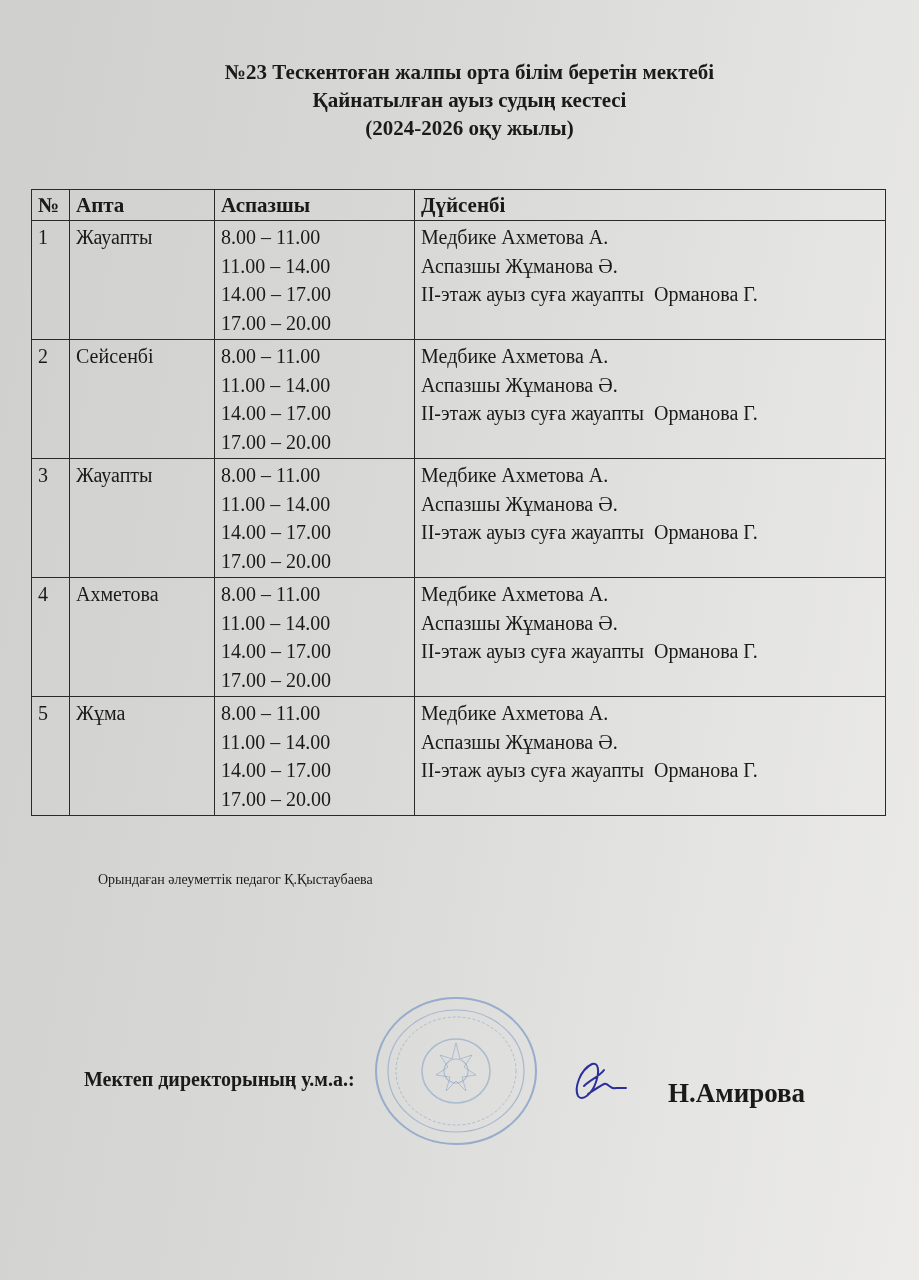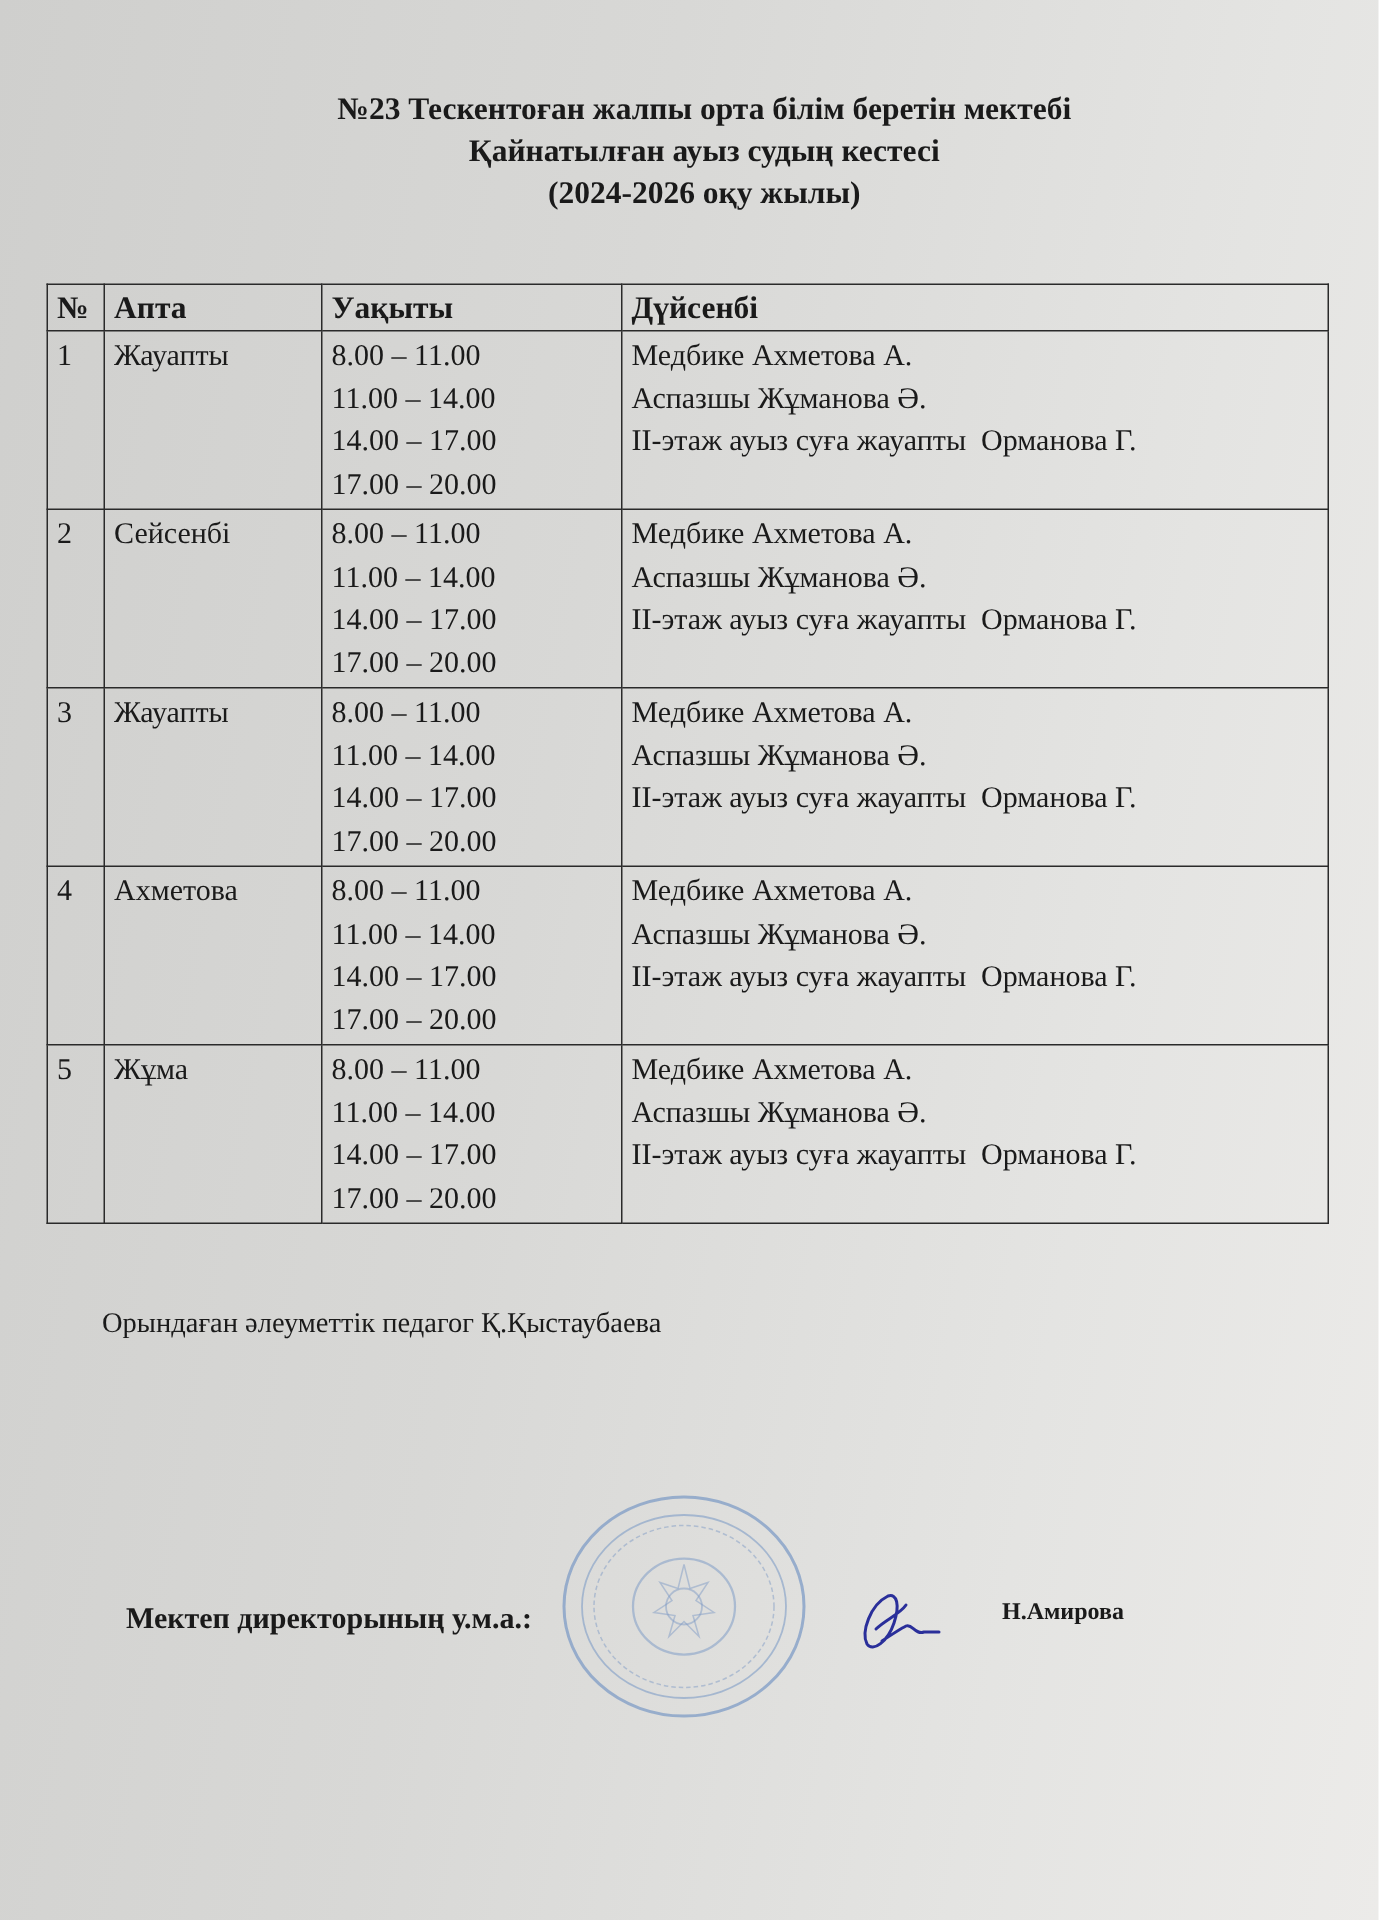--- a/index.html
+++ b/index.html
@@ -23,25 +23,25 @@
   }
   table.sched th, table.sched td {
     border: 1.5px solid #2a2a2a; vertical-align: top; text-align: left;
     padding: 0 6px;
   }
   table.sched th { font-weight: bold; height: 30px; line-height: 30px; font-size: 21px; }
   table.sched td { line-height: 28.5px; padding-top: 2px; padding-bottom: 0; height: 116px; }
   col.c1 { width: 38px; } col.c2 { width: 145px; } col.c3 { width: 200px; } col.c4 { width: auto; }
   .line { display: block; white-space: pre; }
   .footer-note {
-    position: absolute; left: 68px; top: 872px; font-size: 19px; text-align: center;
+    position: absolute; left: 98px; top: 872px; font-size: 14px; text-align: center;
   }
   .sign-row { position: absolute; left: 84px; top: 1066px; width: 760px; height: 40px; }
   .sign-label { position: absolute; left: 0; top: 2px; font-weight: bold; font-size: 20px; text-align: right; }
-  .sign-name { position: absolute; left: 584px; top: 0; font-weight: bold; font-size: 16px; }
+  .sign-name { position: absolute; left: 584px; top: 12px; font-weight: bold; font-size: 27px; }
   .stamp {
     position: absolute; left: 372px; top: 995px; width: 168px; height: 152px;
   }
   .signature { position: absolute; left: 570px; top: 1056px; width: 60px; height: 48px; }
 </style>
 </head>
 <body>
 
 <div class="page">
 
@@ -55,21 +55,21 @@
     <colgroup>
         <col class="c1">
         <col class="c2">
         <col class="c3">
         <col class="c4">
       </colgroup>
     <thead>
       <tr>
         <th>№</th>
         <th>Апта</th>
-        <th>Уақыты</th>
+        <th>Аспазшы</th>
         <th>Дүйсенбі</th>
       </tr>
     </thead>
     <tbody>
       <tr>
         <td>1</td>
         <td>Жауапты</td>
         <td>
           <span class="line">8.00 – 11.00</span>
           <span class="line">11.00 – 14.00</span>

